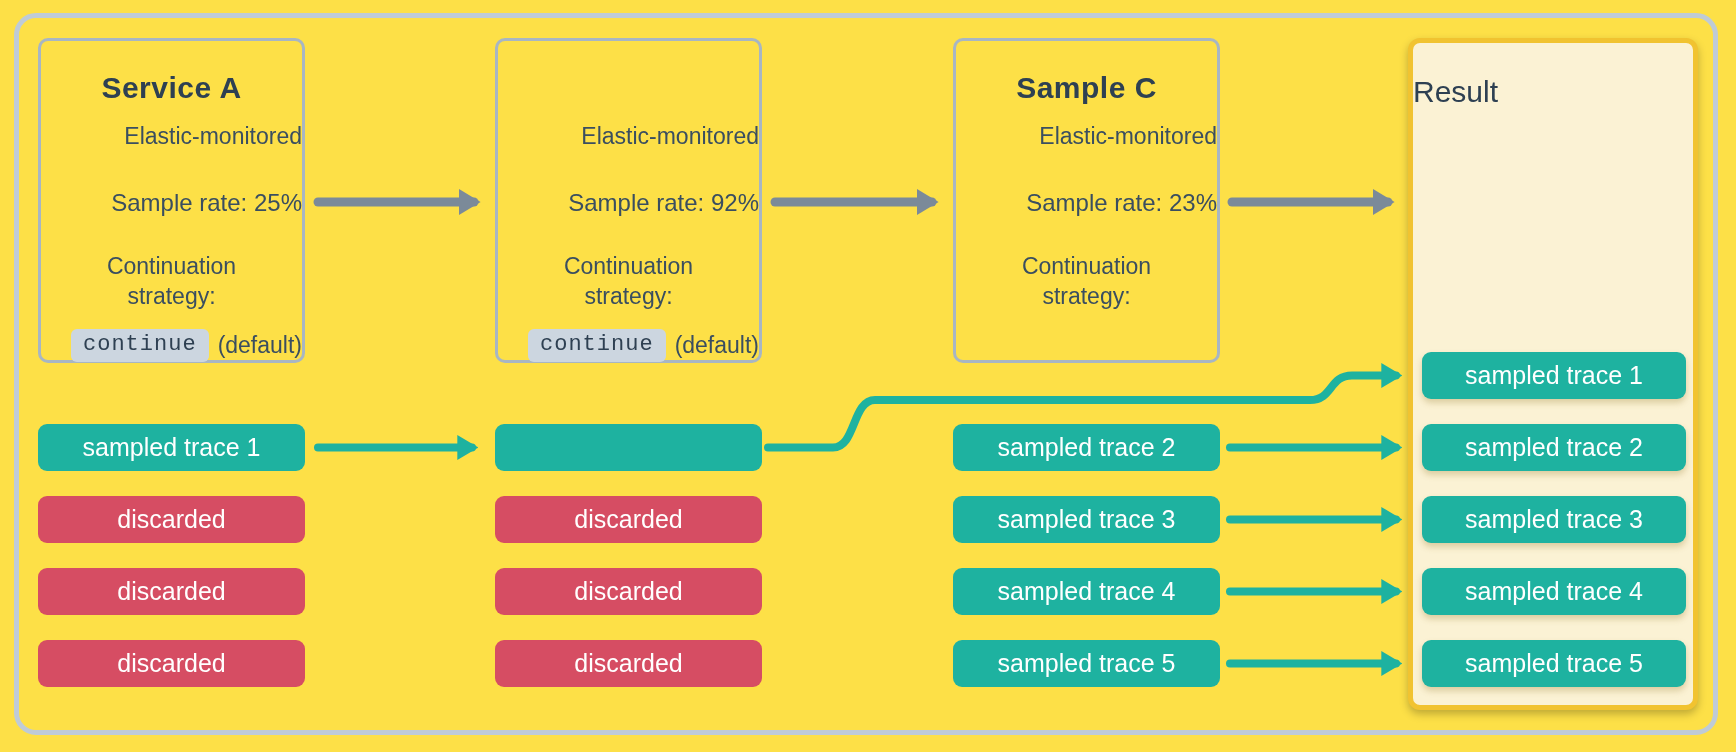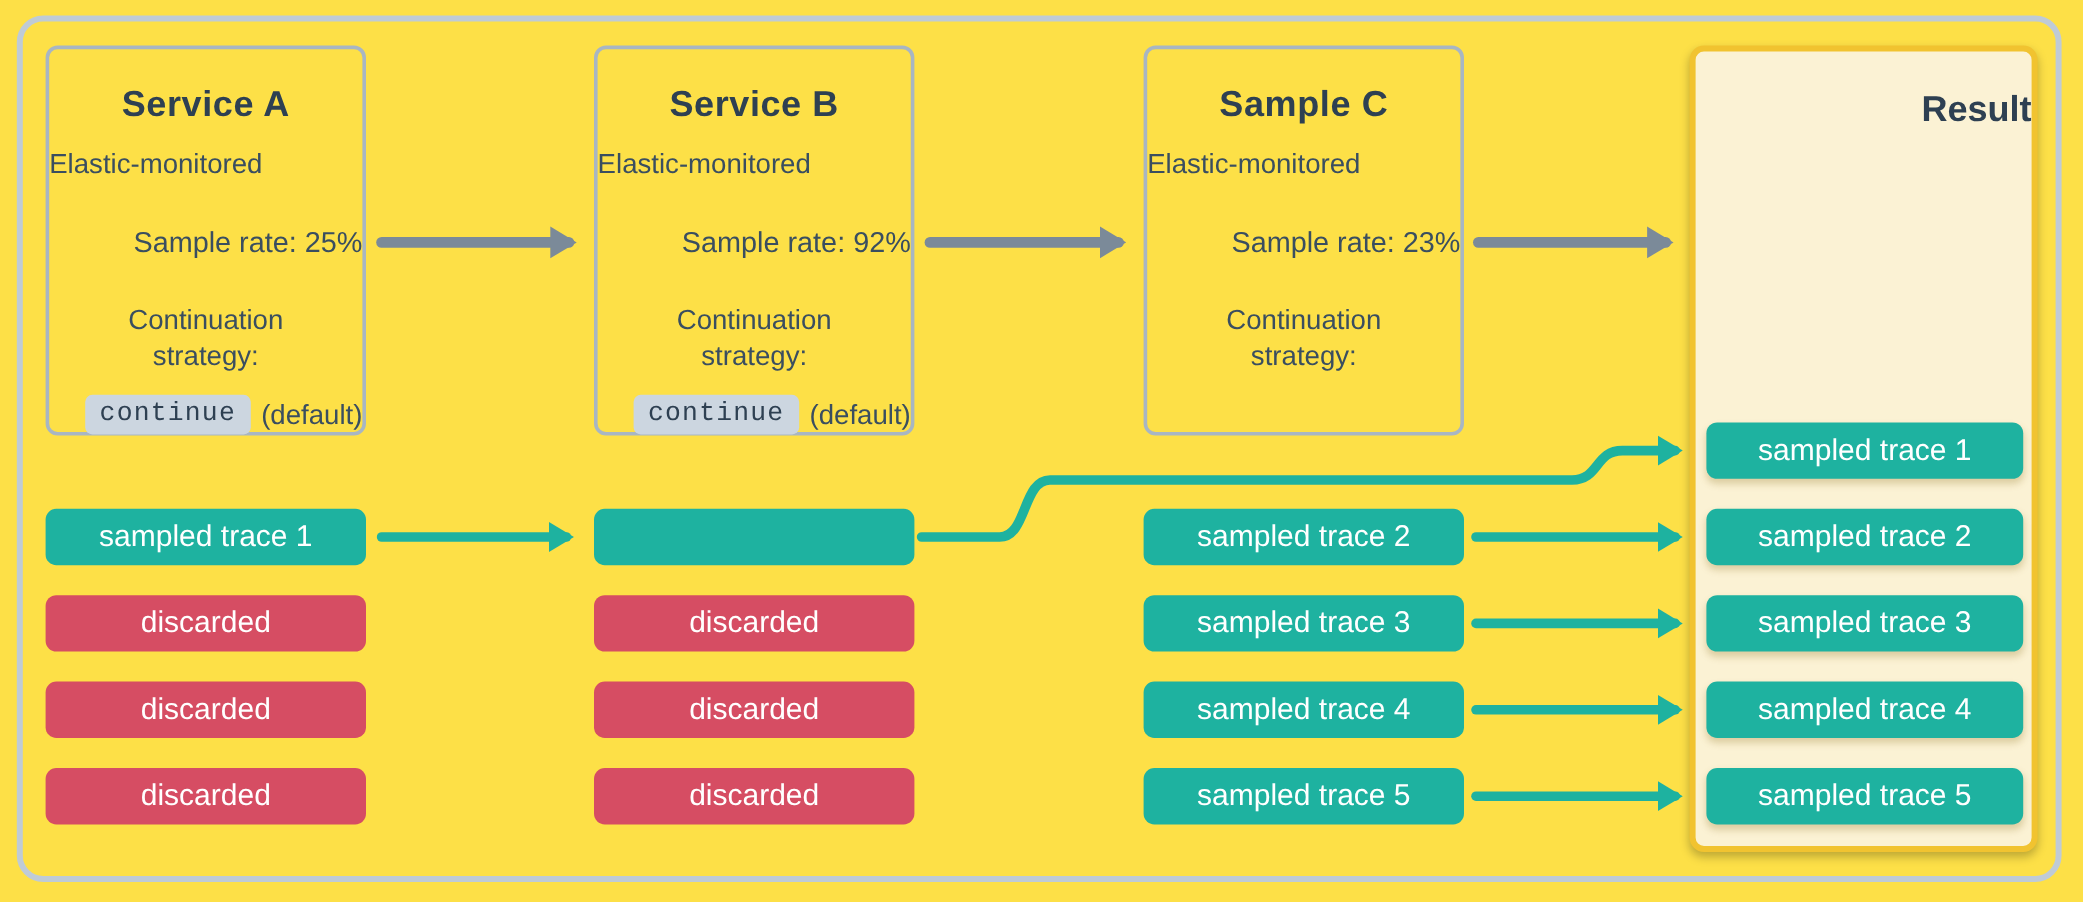--- a/index.html
+++ b/index.html
@@ -16,21 +16,21 @@
   .service-box{
     position:absolute;top:38px;width:267px;height:325px;box-sizing:border-box;
     border:3px solid #a8b6c3;border-radius:10px;
   }
   .svc-a{left:38px;} .svc-b{left:495px;} .svc-c{left:953px;}
   .svc-title{
     position:absolute;top:30px;left:0;width:100%;text-align:center;
     font-size:30px;font-weight:bold;color:#2e4052;letter-spacing:.5px;
   }
   .svc-sub{
-    position:absolute;top:82px;left:0;width:100%;text-align:left;
+    position:absolute;top:82px;left:0;width:100%;text-align:right;
     font-size:23px;color:#3a4e60;font-weight:500;
   }
   .svc-rate{
     position:absolute;top:148px;left:0;width:100%;text-align:right;
     font-size:24px;color:#3a4e60;font-weight:500;
   }
   .svc-cont{
     position:absolute;top:210px;left:0;width:100%;text-align:center;
     font-size:23px;line-height:30px;color:#3a4e60;font-weight:400;
   }
@@ -45,22 +45,22 @@
     font-size:22px;letter-spacing:1px;
   }
   .strategy-note{font-size:23px;color:#3a4e60;font-weight:500;}
   
   .result-box{
     position:absolute;left:1408px;top:38px;width:290px;height:672px;box-sizing:border-box;
     background:#fbf2d4;border:5px solid #f1c330;border-radius:12px;
     box-shadow:0 4px 8px rgba(0,0,0,0.25);
   }
   .result-title{
-    position:absolute;top:32px;left:0;width:100%;text-align:right;
-    font-size:30px;font-weight:bold;color:#2e4052;
+    position:absolute;top:32px;left:0;width:100%;text-align:left;
+    font-size:30px;font-weight:normal;color:#2e4052;
   }
   .result-pill{
     position:absolute;left:9px;width:264px;height:47px;border-radius:9px;
     display:flex;align-items:center;justify-content:center;
     background:#1eb2a0;color:#fff;font-size:25px;font-weight:500;
     box-shadow:0 4px 6px rgba(140,110,30,0.28);
   }
   
   .pill{
     position:absolute;width:267px;height:47px;border-radius:9px;box-sizing:border-box;
@@ -88,21 +88,20 @@
     <div class="svc-cont">
         <span>Continuation strategy:</span>
       </div>
     <div class="strategy-row">
       <span class="code-pill">continue</span>
       <span class="strategy-note">(default)</span>
     </div>
   </div>
 
   <div class="service-box svc-b">
-    <div class="svc-title">Service B</div>
     <div class="svc-sub">Elastic-monitored</div>
     <div class="svc-rate">Sample rate: 92%</div>
     <div class="svc-cont">
         <span>Continuation strategy:</span>
       </div>
     <div class="strategy-row">
       <span class="code-pill">continue</span>
       <span class="strategy-note">(default)</span>
     </div>
   </div>

